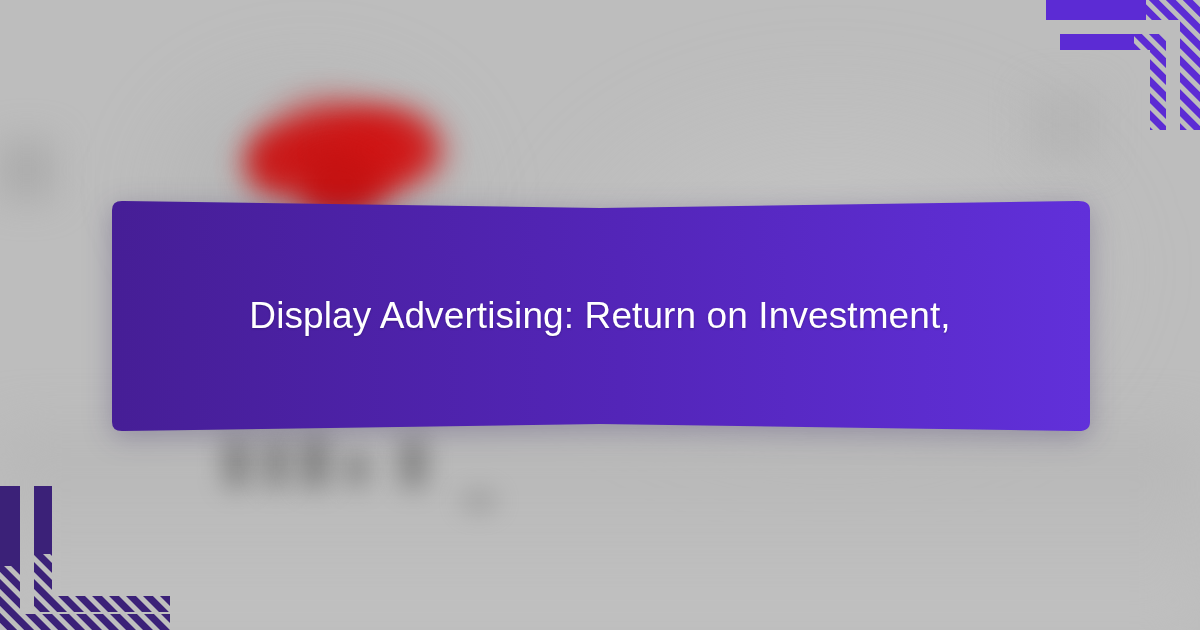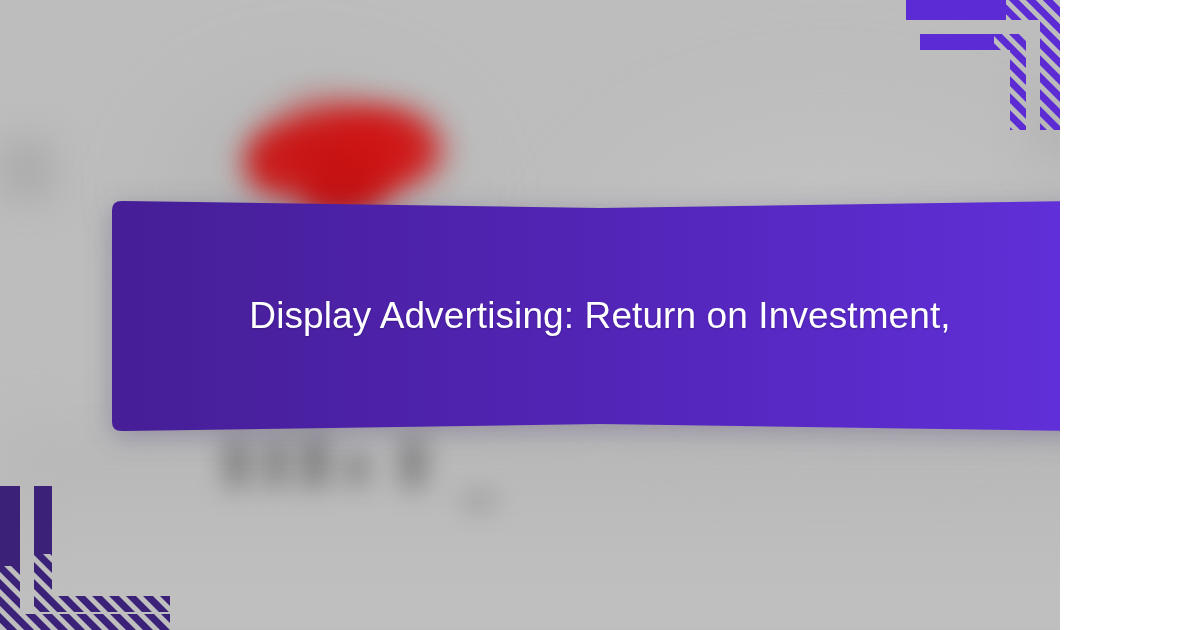--- a/index.html
+++ b/index.html
@@ -2,21 +2,21 @@
 <html><head>
 <meta charset="utf-8">
 <style>
   html, body {
     margin: 0;
     padding: 0;
     background: #ffffff;
   }
   #canvas {
     position: relative;
-    width: 1060px;
+    width: 1200px;
     height: 630px;
     overflow: hidden;
     background: #bcbcbc;
     font-family: "Liberation Sans", sans-serif;
   }
 
   
   .bg-layer {
     position: absolute;
     inset: 0;

